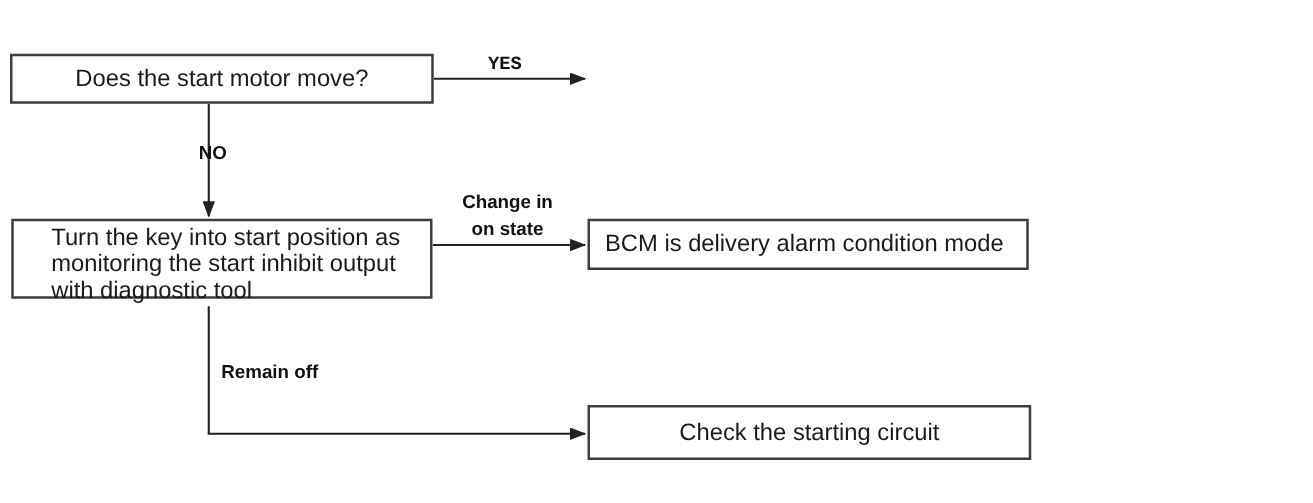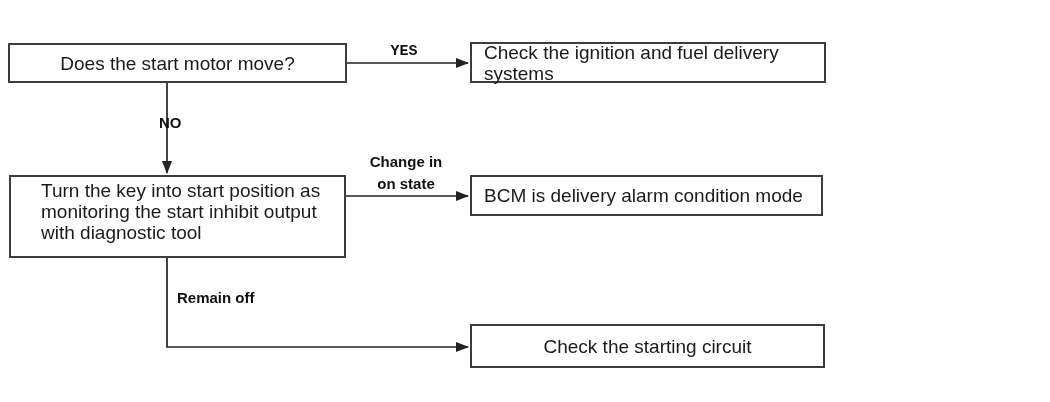--- a/index.html
+++ b/index.html
@@ -59,23 +59,22 @@
       </marker>
     </defs>
     <line x1="347" y1="63" x2="468" y2="63" stroke="#222222" stroke-width="1.7" marker-end="url(#arrowhead)"></line>
     <line x1="167" y1="83" x2="167" y2="173" stroke="#222222" stroke-width="1.7" marker-end="url(#arrowhead)"></line>
     <line x1="346" y1="196" x2="468" y2="196" stroke="#222222" stroke-width="1.7" marker-end="url(#arrowhead)"></line>
     <path d="M167,245 L167,347 L468,347" fill="none" stroke="#222222" stroke-width="1.7" marker-end="url(#arrowhead)"></path>
   </svg>
 
   <div class="flowbox center-box" style="left:8px;top:43px;width:339px;height:40px;">Does the start motor move?</div>
 
-  <div class="flowbox left-box" style="left:470px;top:42px;width:356px;height:41px;">Check the ignition and fuel delivery systems</div>
 
-  <div class="flowbox multiline-box" style="left:9px;top:175px;width:337px;height:83px;">Turn the key into start position as
+  <div class="flowbox multiline-box" style="left:9px;top:175px;width:337px;height:64px;">Turn the key into start position as
 monitoring the start inhibit output
 with diagnostic tool</div>
 
   <div class="flowbox left-box" style="left:470px;top:175px;width:353px;height:41px;">BCM is delivery alarm condition mode</div>
 
   <div class="flowbox center-box" style="left:470px;top:324px;width:355px;height:44px;">Check the starting circuit</div>
 
   <div class="edge-label lbl-center" style="left:383px;top:41px;width:42px;font-family:Liberation Mono, monospace;">YES</div>
 
   <div class="edge-label" style="left:159px;top:112px;">NO</div>

